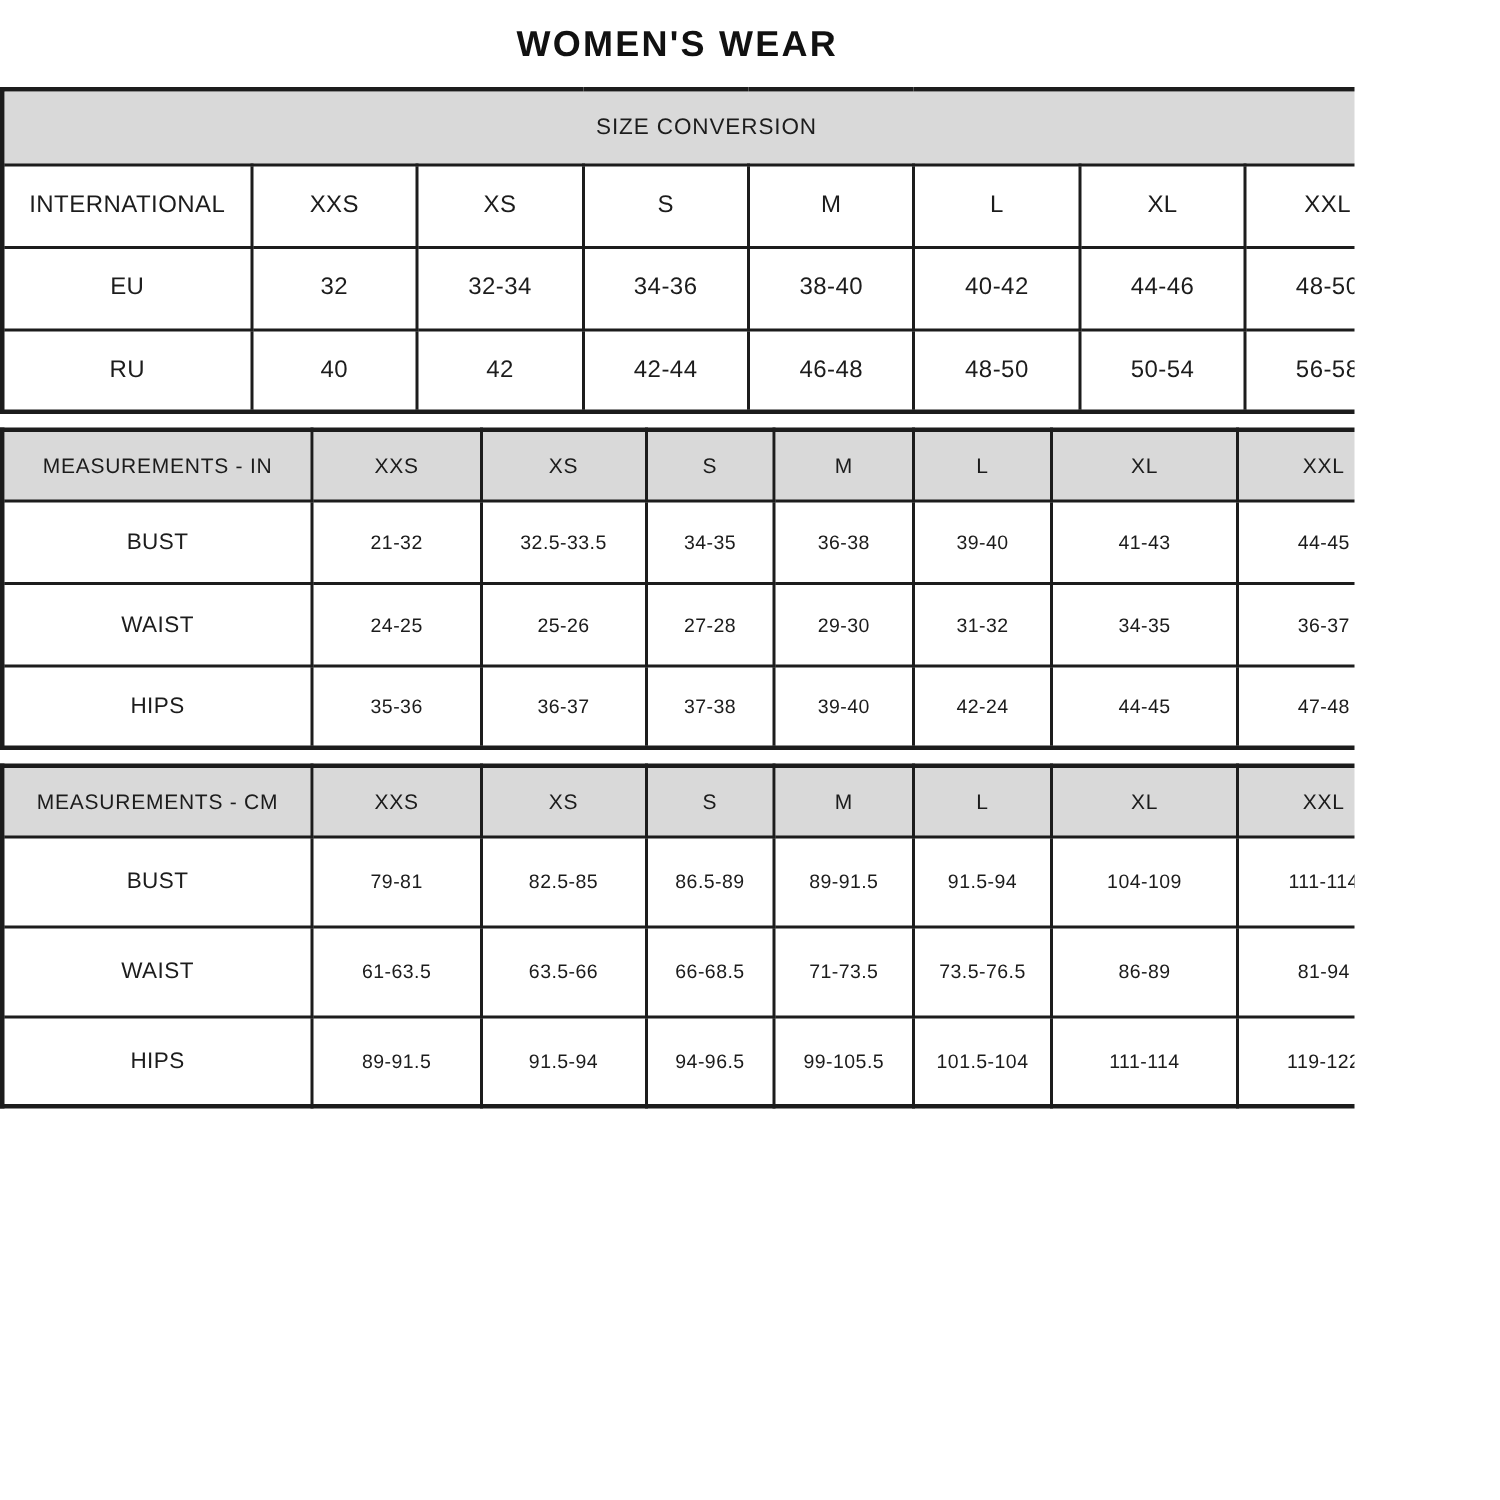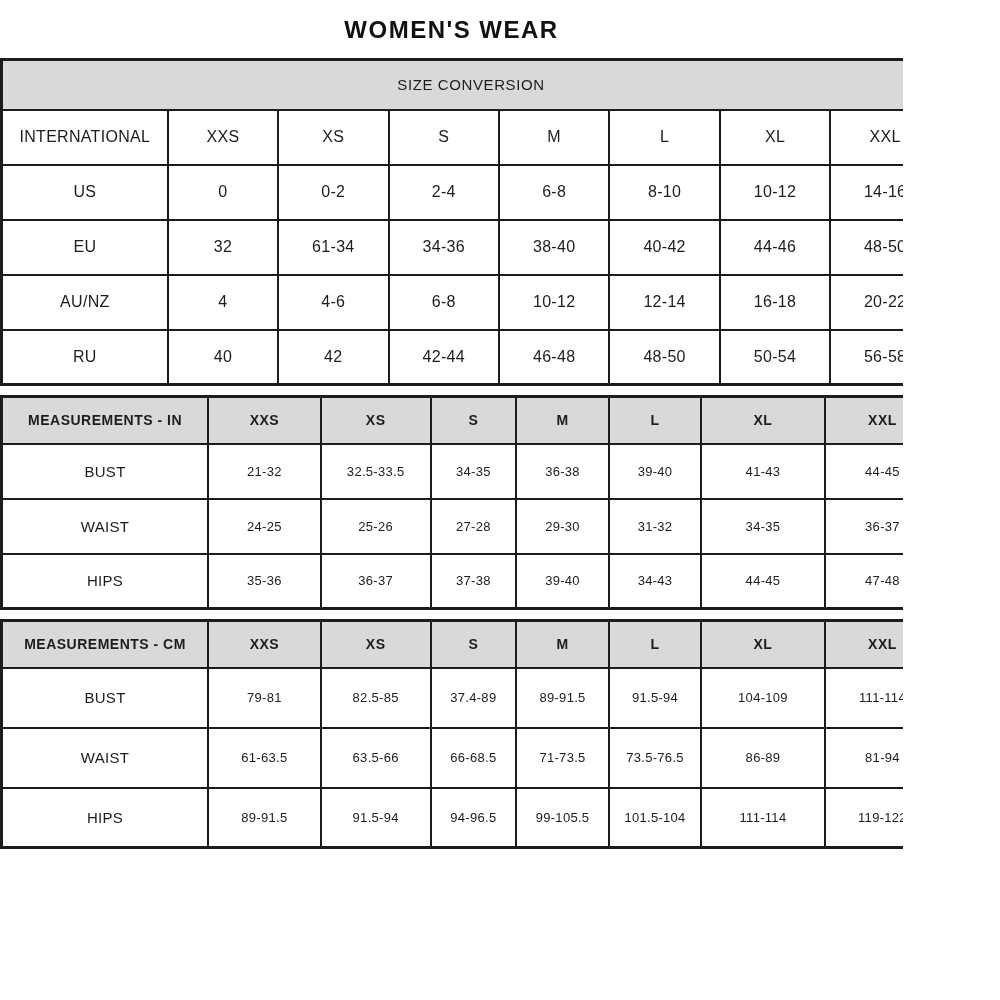--- a/index.html
+++ b/index.html
@@ -53,21 +53,21 @@
     font-weight:400;
     font-size:15px;
     letter-spacing:.6px;
   }
   .t1 .hdr td{font-weight:400;margin-left:30px;}
   
   .tm td{font-size:13px;}
   .tm td.lbl{font-size:15px;}
   .tm .hdr td{
     background:var(--gray);
-    font-weight:700;
+    font-weight:400;
     font-size:14px;
     letter-spacing:.5px;
     height:47px;
     margin-left:21px;
   }
   .t2 td{height:55px;}
   .t3 td{height:60px;}
 </style>
 </head>
 <body>
@@ -95,48 +95,28 @@
           <td class="lbl">INTERNATIONAL</td>
           <td>XXS</td>
           <td>XS</td>
           <td>S</td>
           <td>M</td>
           <td>L</td>
           <td>XL</td>
           <td>XXL</td>
         </tr>
         <tr>
-          <td class="lbl">US</td>
-          <td>0</td>
-          <td>0-2</td>
-          <td>2-4</td>
-          <td>6-8</td>
-          <td>8-10</td>
-          <td>10-12</td>
-          <td>14-16</td>
-        </tr>
-        <tr>
           <td class="lbl">EU</td>
           <td>32</td>
-          <td>61-34</td>
+          <td>32-34</td>
           <td>34-36</td>
           <td>38-40</td>
           <td>40-42</td>
           <td>44-46</td>
           <td>48-50</td>
-        </tr>
-        <tr>
-          <td class="lbl">AU/NZ</td>
-          <td>4</td>
-          <td>4-6</td>
-          <td>6-8</td>
-          <td>10-12</td>
-          <td>12-14</td>
-          <td>16-18</td>
-          <td>20-22</td>
         </tr>
         <tr>
           <td class="lbl">RU</td>
           <td>40</td>
           <td>42</td>
           <td>42-44</td>
           <td>46-48</td>
           <td>48-50</td>
           <td>50-54</td>
           <td>56-58</td>
@@ -185,21 +165,21 @@
           <td>31-32</td>
           <td>34-35</td>
           <td>36-37</td>
         </tr>
         <tr>
           <td class="lbl">HIPS</td>
           <td>35-36</td>
           <td>36-37</td>
           <td>37-38</td>
           <td>39-40</td>
-          <td>34-43</td>
+          <td>42-24</td>
           <td>44-45</td>
           <td>47-48</td>
         </tr>
       </tbody>
   </table>
 
   <table class="tm t3">
     <colgroup>
       <col style="width:22%">
       <col style="width:12%">
@@ -218,21 +198,21 @@
           <td>S</td>
           <td>M</td>
           <td>L</td>
           <td>XL</td>
           <td>XXL</td>
         </tr>
         <tr>
           <td class="lbl">BUST</td>
           <td>79-81</td>
           <td>82.5-85</td>
-          <td>37.4-89</td>
+          <td>86.5-89</td>
           <td>89-91.5</td>
           <td>91.5-94</td>
           <td>104-109</td>
           <td>111-114</td>
         </tr>
         <tr>
           <td class="lbl">WAIST</td>
           <td>61-63.5</td>
           <td>63.5-66</td>
           <td>66-68.5</td>

